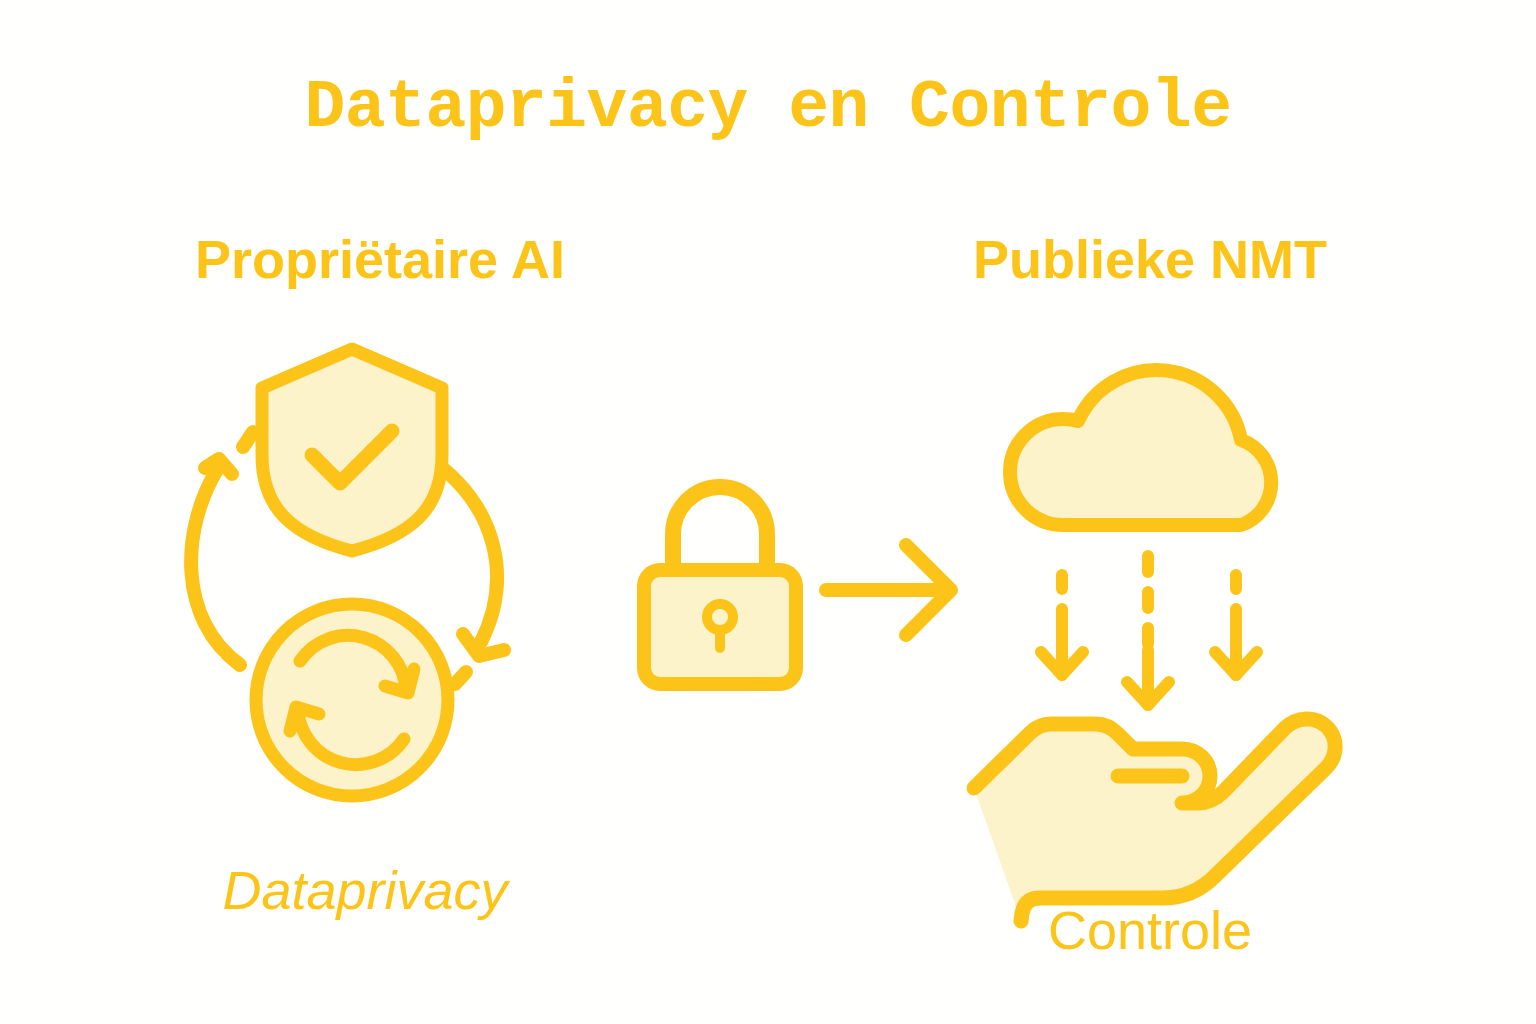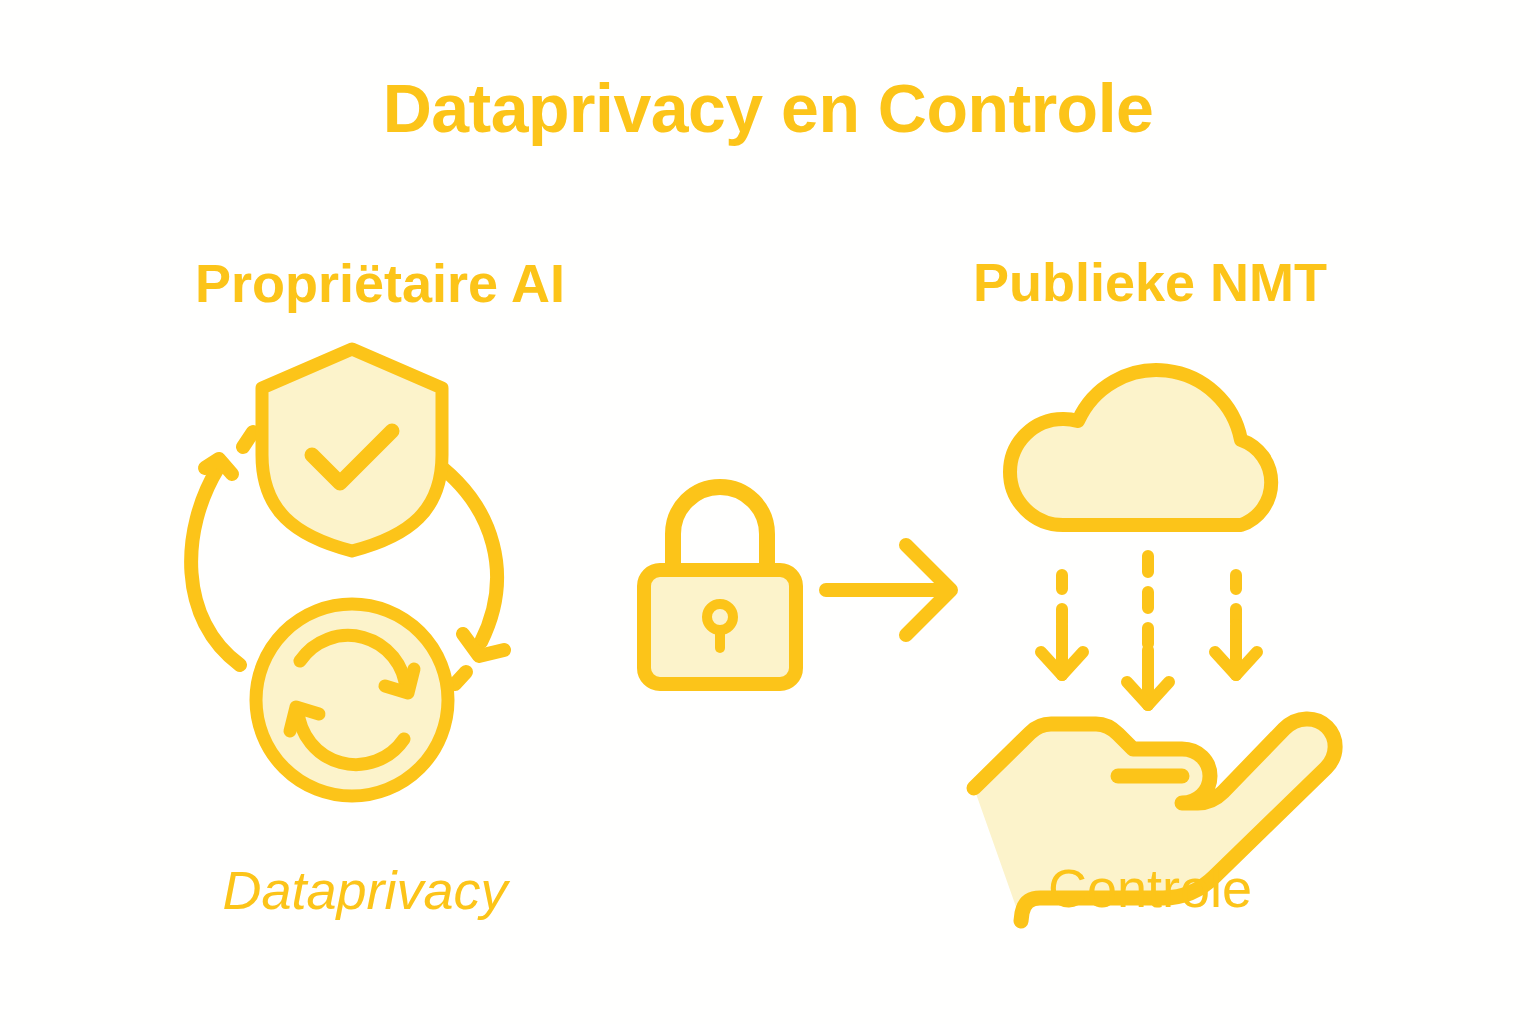--- a/index.html
+++ b/index.html
@@ -28,44 +28,45 @@
     left: 0;
     top: 74px;
     width: 1536px;
     text-align: center;
     font-size: 68px;
     font-weight: 700;
     letter-spacing: -0.5px;
     color: #fcc419;
     line-height: 1;
     white-space: nowrap;
+    font-family: Liberation Mono, monospace;
   }
   .col-label {
     position: absolute;
     font-size: 54px;
     font-weight: 600;
     color: #fcc419;
     line-height: 1;
     white-space: nowrap;
     text-align: center;
   }
-  .label-top-left  { left: 60px;  top: 232px; width: 640px; margin-top: 24px; }
-  .label-top-right { left: 830px; top: 232px; width: 640px; margin-top: 23px; }
+  .label-top-left  { left: 60px;  top: 232px; width: 640px; }
+  .label-top-right { left: 830px; top: 232px; width: 640px; }
 
   .bottom-label {
     position: absolute;
     font-size: 54px;
     font-weight: 400;
     color: #fcc419;
     line-height: 1;
     white-space: nowrap;
     text-align: center;
   }
   .label-bot-left  { left: 45px;  top: 863px; width: 640px; }
-  .label-bot-right { left: 830px; top: 861px; width: 640px; }
+  .label-bot-right { left: 830px; top: 903px; width: 640px; }
 
   
   .icon-layer {
     position: absolute;
     left: 0;
     top: 0;
     width: 1536px;
     height: 1024px;
     pointer-events: none;
   }

